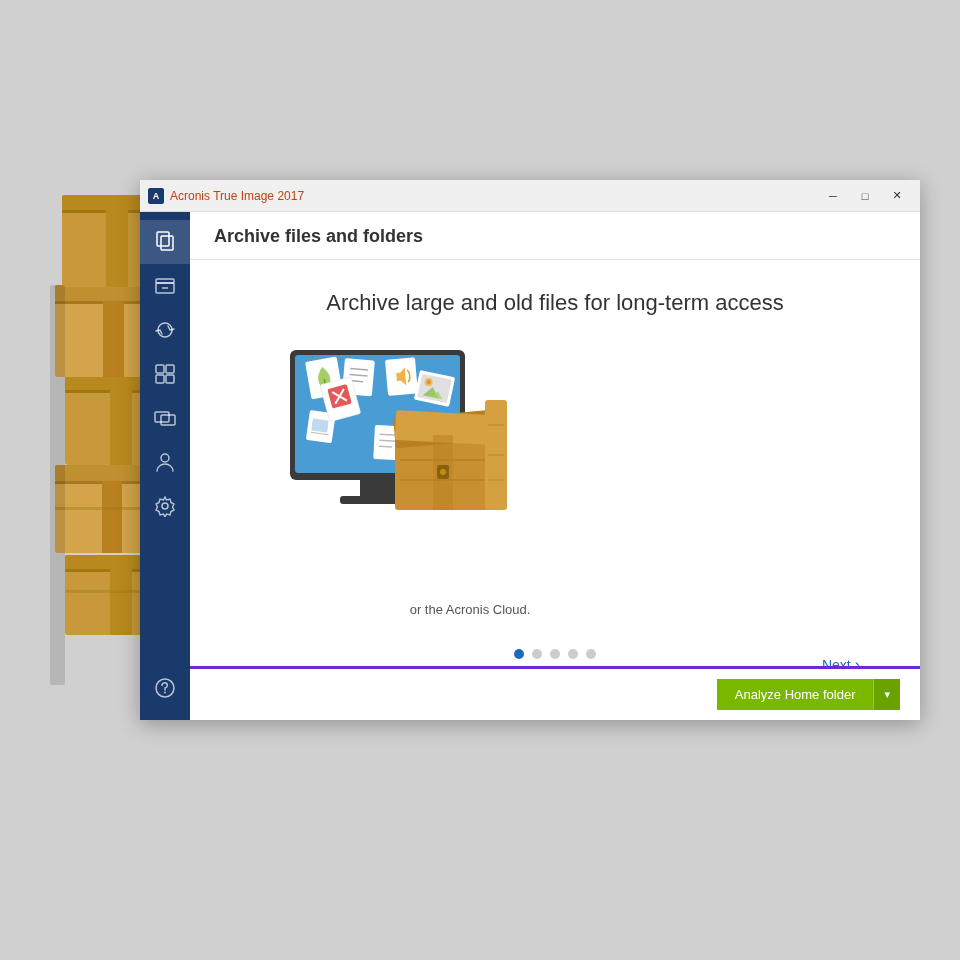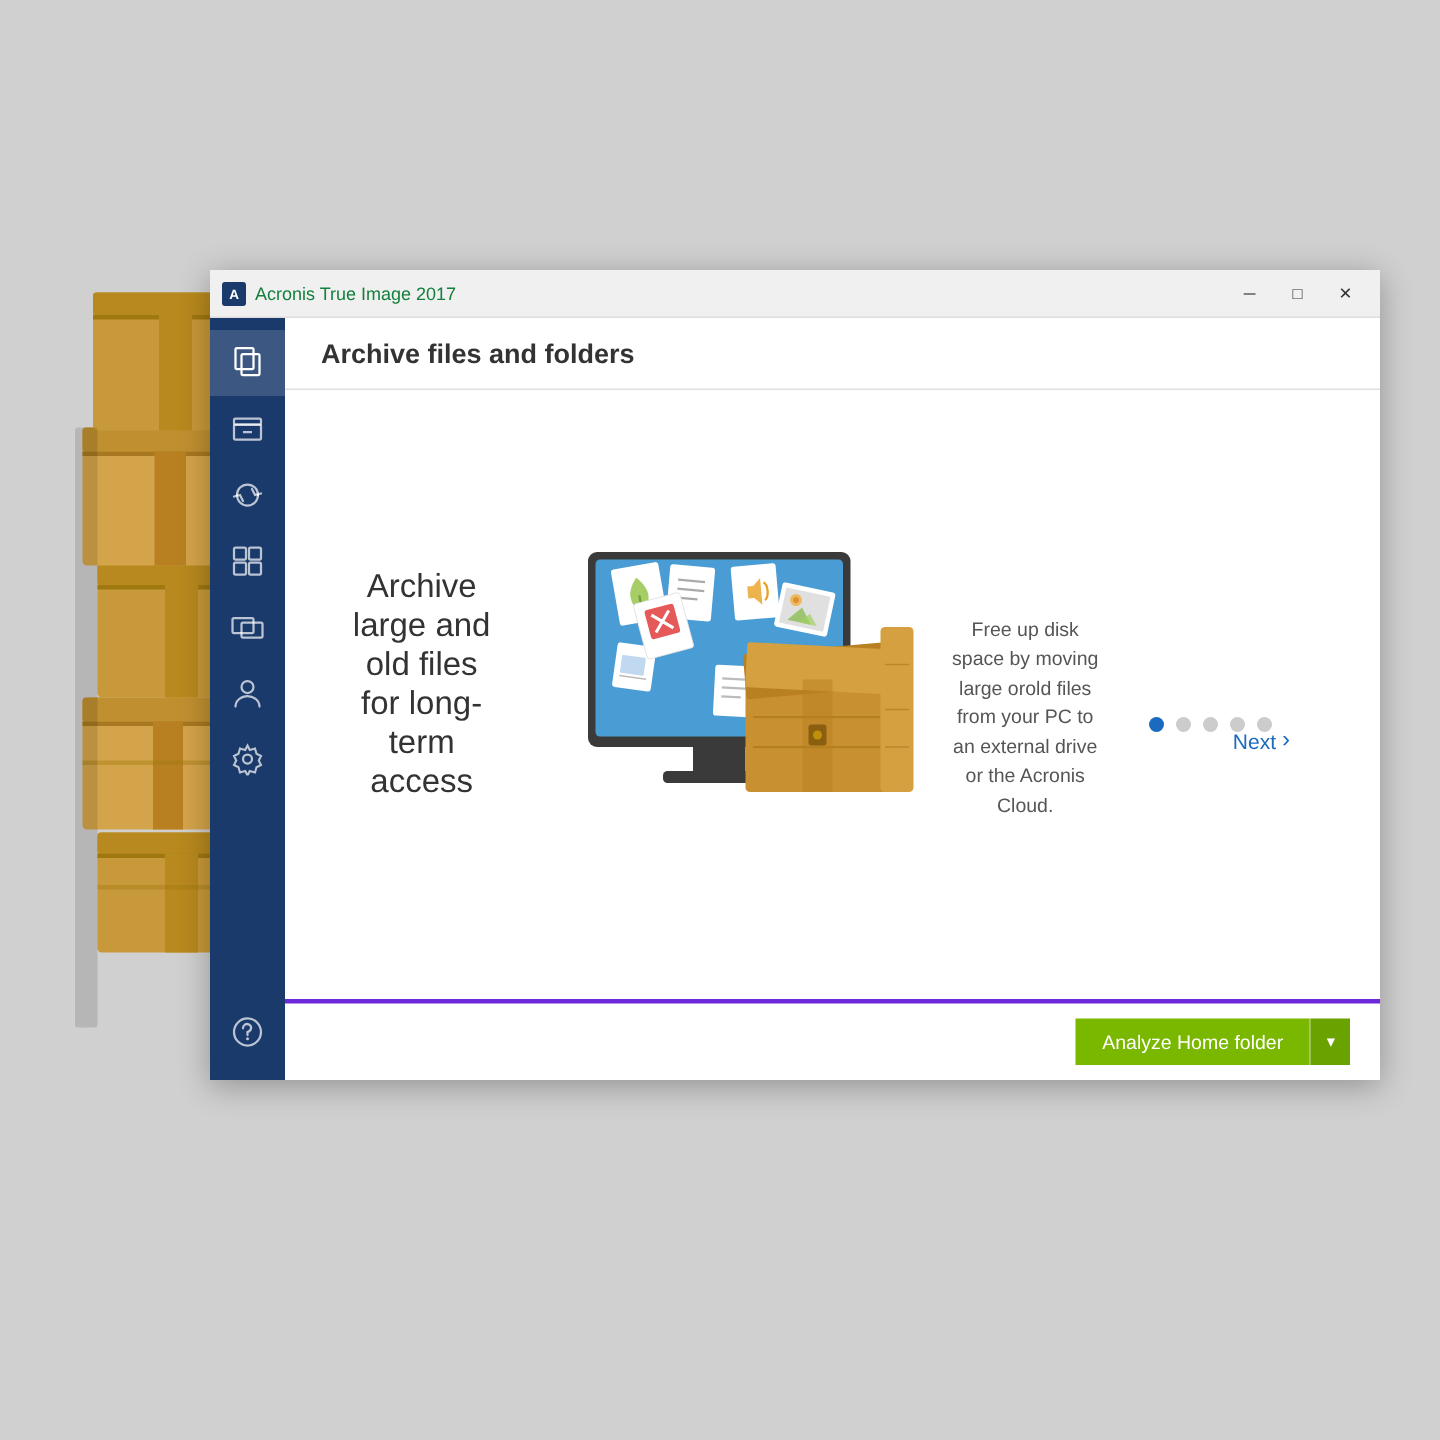--- a/index.html
+++ b/index.html
@@ -63,21 +63,21 @@
     }
 
     .titlebar-logo span {
       color: white;
       font-size: 9px;
       font-weight: bold;
     }
 
     .titlebar-title {
       font-size: 12px;
-      color: #15803d;
+      color: #c2410c;
       flex: 1;
     }
 
     .titlebar-controls {
       display: flex;
       gap: 2px;
     }
 
     .titlebar-btn {
       width: 30px;
@@ -153,21 +153,21 @@
     .page-title {
       font-size: 18px;
       font-weight: 700;
       color: #333;
     }
 
     
     .onboard-content {
       flex: 1;
       display: flex;
-      align-items: center;
+      flex-direction: column;
       padding: 30px 40px 20px;
       overflow: hidden;
     }
 
     .onboard-headline {
       font-size: 22px;
       font-weight: 400;
       color: #333;
       text-align: center;
       margin-bottom: 24px;
@@ -469,21 +469,21 @@
               <g transform="translate(255,60)">
                 <rect x="0" y="0" width="22" height="110" rx="3" fill="#d4a040"></rect>
                 <line x1="3" y1="25" x2="19" y2="25" stroke="#a07010" stroke-width="1" opacity="0.5"></line>
                 <line x1="3" y1="55" x2="19" y2="55" stroke="#a07010" stroke-width="1" opacity="0.5"></line>
                 <line x1="3" y1="80" x2="19" y2="80" stroke="#a07010" stroke-width="1" opacity="0.5"></line>
               </g>
             </svg>
           </div>
 
           <div class="onboard-desc">
-            <span>Free up disk space by moving large orold files from your PC to an external drive</span><br>
+            <br>
             <span>or the Acronis Cloud.</span>
           </div>
 
           <div style="width:100%;display:flex;align-items:center;justify-content:center;margin-top:14px;position:relative;">
             <div class="pagination">
               <div class="dot active"></div>
               <div class="dot"></div>
               <div class="dot"></div>
               <div class="dot"></div>
               <div class="dot"></div>

